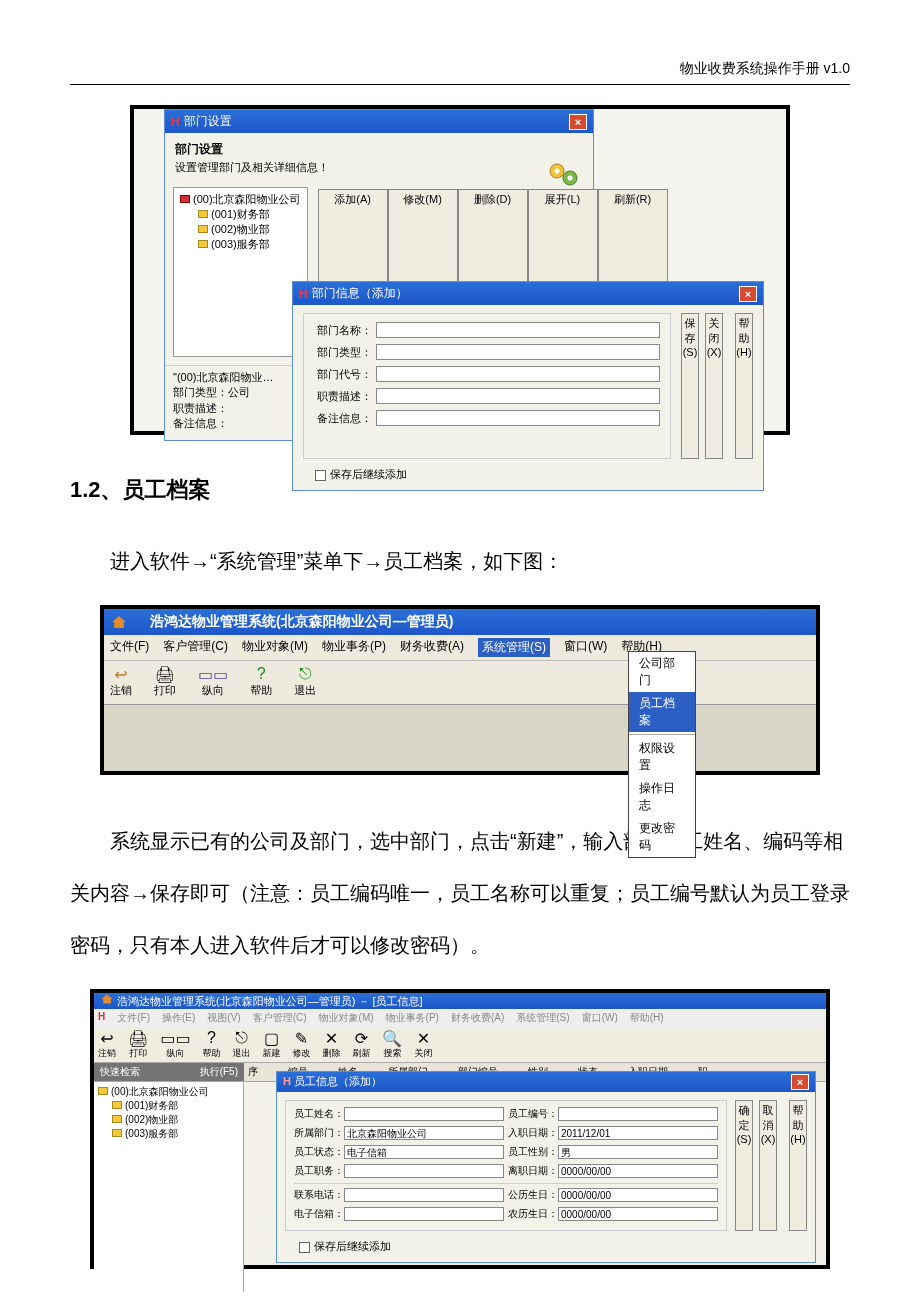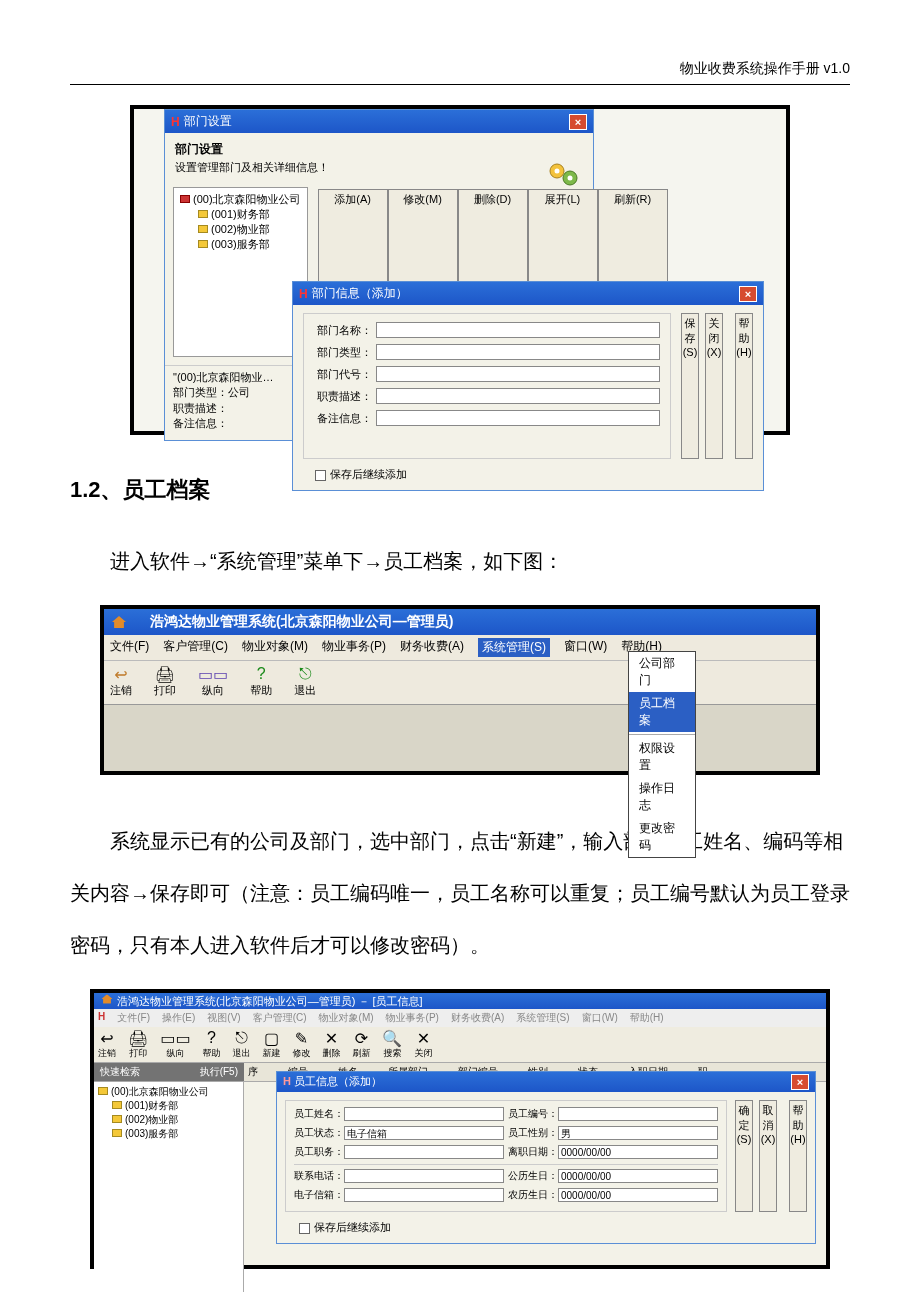--- a/index.html
+++ b/index.html
@@ -313,20 +313,30 @@
                 <label>员工姓名：</label>
                 <div class="val"></div>
               </div>
             <div class="half">
                 <label>员工编号：</label>
                 <div class="val"></div>
               </div>
           </div>
           <div class="mrow">
             <div class="half">
+                <label>所属部门：</label>
+                <div class="val">北京森阳物业公司</div>
+              </div>
+            <div class="half">
+                <label>入职日期：</label>
+                <div class="val">2011/12/01</div>
+              </div>
+          </div>
+          <div class="mrow">
+            <div class="half">
                 <label>员工状态：</label>
                 <div class="val">电子信箱</div>
               </div>
             <div class="half">
                 <label>员工性别：</label>
                 <div class="val">男</div>
               </div>
           </div>
           <div class="mrow">
             <div class="half">

